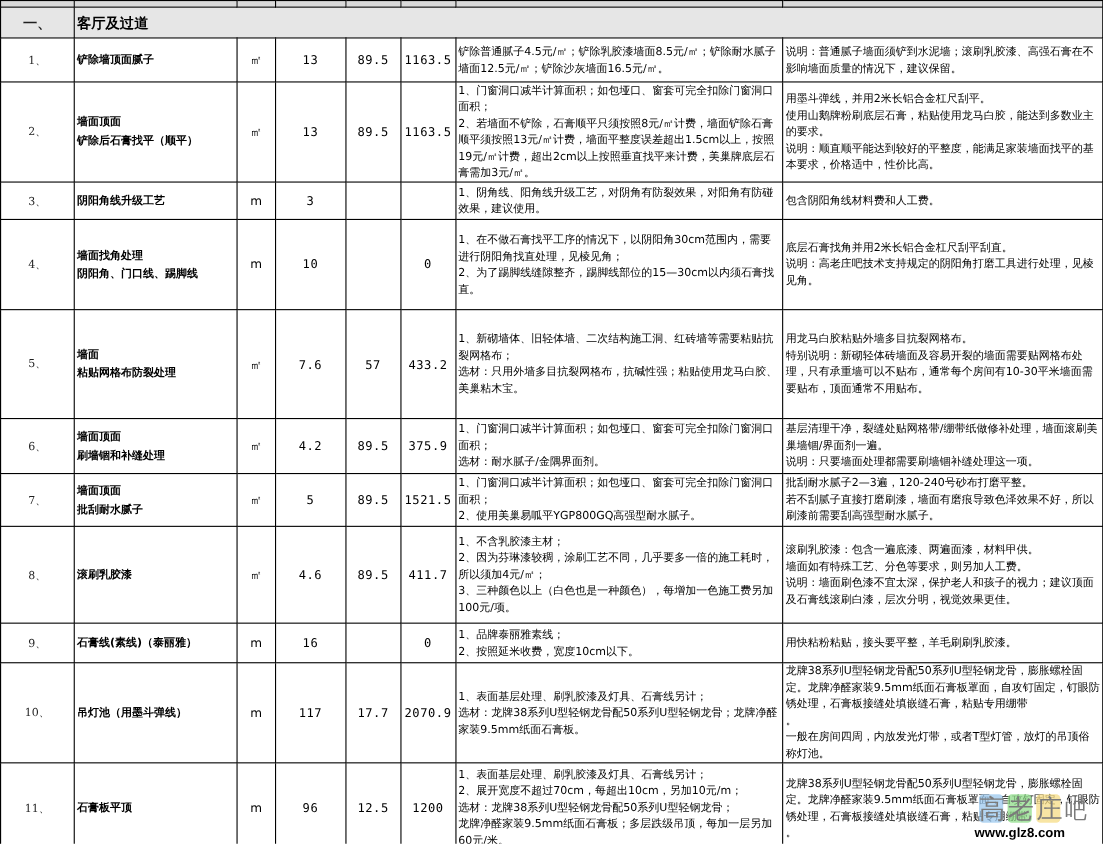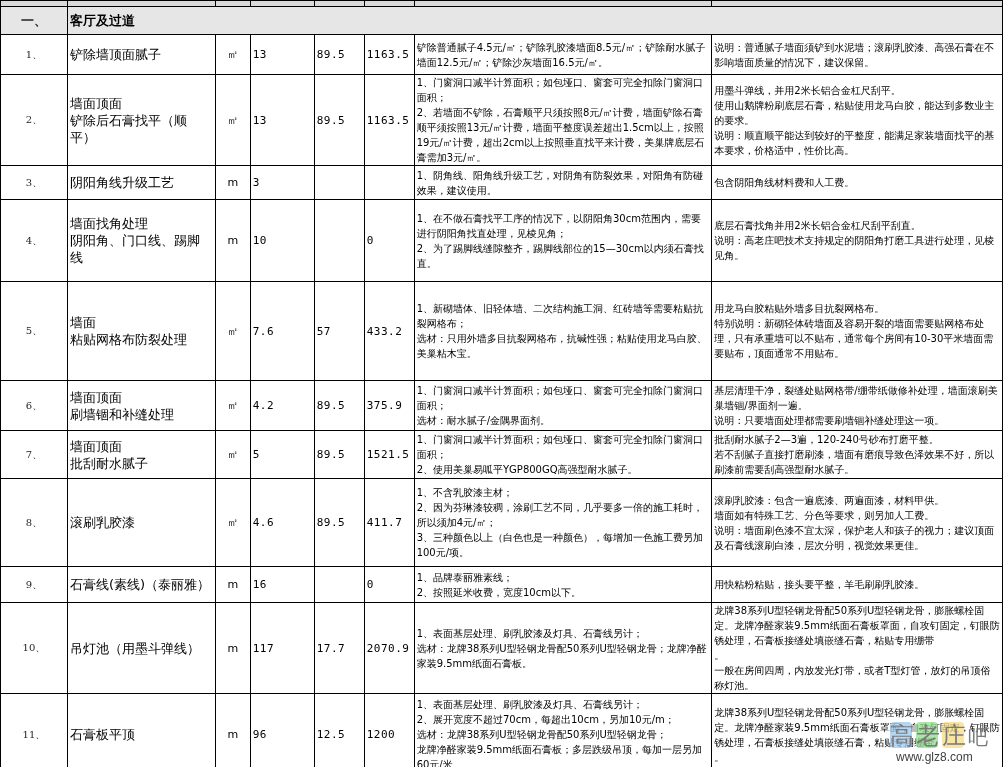--- a/index.html
+++ b/index.html
@@ -4,31 +4,31 @@
 <style>
   html, body { margin: 0; padding: 0; background: #ffffff; }
   body { width: 1003px; height: 767px; overflow: hidden; position: relative;
          font-family: "DejaVu Sans", "Liberation Sans", sans-serif; color: #000; }
   table.sheet { border-collapse: collapse; table-layout: fixed; position: absolute; left: 0; top: 0; }
   table.sheet td { border: 1px solid #000; padding: 0 2px; vertical-align: middle; overflow: hidden; }
   .top-strip td { height: 5px; border-top: none; border-color: #b0b0b0; background: #d9d9d9; padding: 0; }
   tr.section td { background: #e6e6e6; height: 27px; font-weight: bold; font-size: 13px; }
   tr.section td.idx { text-align: center; }
   td.idx { text-align: center; font-size: 10px; color: #1f1f1f; font-family: "DejaVu Serif", serif; }
-  td.name { font-size: 13px; line-height: 17px; }
+  td.name { font-size: 10px; line-height: 17px; font-weight: bold; }
   td.unit { text-align: center; font-size: 11px; }
-  td.num { text-align: left; font-size: 11px; font-family: "DejaVu Sans Mono", "Liberation Mono", monospace; letter-spacing: 0.5px; }
+  td.num { text-align: center; font-size: 11px; font-family: "DejaVu Sans Mono", "Liberation Mono", monospace; letter-spacing: 0.5px; }
   td.desc, td.note { font-size: 10px; line-height: 15px; vertical-align: top; padding: 0 2px; margin-top: 40px; }
   td.note { vertical-align: middle; }
   td.desc div, td.note div { white-space: normal; }
   .left-edge { position: absolute; left: 0; top: 0; width: 1px; height: 767px; background: #9a9a9a; }
   .watermark { position: absolute; left: 880px; top: 720px; width: 123px; height: 47px; }
   .wm-box { position: absolute; top: 2px; width: 22px; height: 26px; border-radius: 4px; opacity: 0.75; }
   .wm-char { position: absolute; top: 0; font-size: 24px; color: #7a7a7a; font-family: "DejaVu Serif", serif; }
-  .wm-url { position: absolute; left: 16px; top: 30px; font-size: 12px; font-weight: normal; color: #404040; font-family: "Liberation Sans", sans-serif; }
+  .wm-url { position: absolute; left: 6px; top: 30px; font-size: 12px; font-weight: bold; color: #000000; font-family: "Liberation Sans", sans-serif; }
 </style>
 </head>
 <body>
 
 <div class="left-edge"></div>
 
 <table class="sheet">
   <colgroup>
     <col style="width:67px">
       <col style="width:148px">

